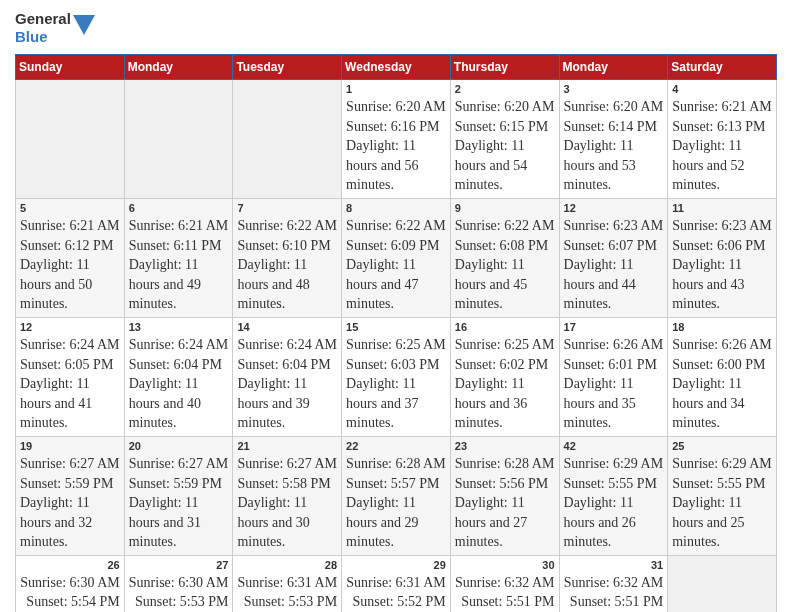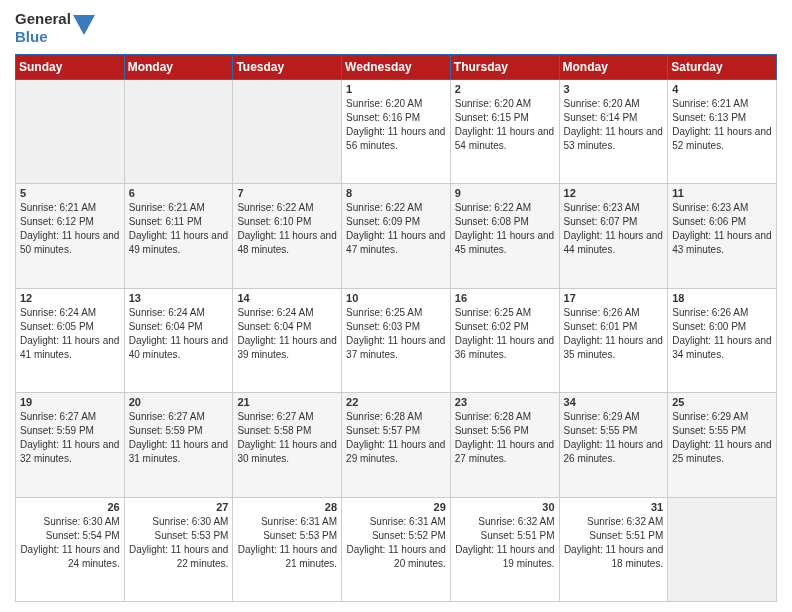--- a/index.html
+++ b/index.html
@@ -75,23 +75,24 @@
     .calendar thead tr td, .calendar thead tr th {
       background: #b91c1c;
     }
     .day-num {
       font-weight: bold;
       font-size: 11px;
       margin-bottom: 2px;
       display: block;
     }
     .day-info {
-      font-size: 10px;
+      font-size: 14px;
       line-height: 1.4;
       color: #333;
+      font-family: Liberation Serif, serif;
     }
     .empty-cell {
       background: #f0f0f0 !important;
     }
     
     .row-1 td { background: #fff; }
     .row-2 td { background: #f5f5f5; }
     .row-3 td { background: #fff; margin-top: 24px; }
     .row-4 td { background: #f5f5f5; }
     .row-5 td { background: #fff; text-align: right; }
@@ -191,21 +192,21 @@
           </td>
           <td>
             <span class="day-num">13</span>
             <div class="day-info">Sunrise: 6:24 AM<br>Sunset: 6:04 PM<br>Daylight: 11 hours and 40 minutes.</div>
           </td>
           <td>
             <span class="day-num">14</span>
             <div class="day-info">Sunrise: 6:24 AM<br>Sunset: 6:04 PM<br>Daylight: 11 hours and 39 minutes.</div>
           </td>
           <td>
-            <span class="day-num">10</span>
+            <span class="day-num">15</span>
             <div class="day-info">Sunrise: 6:25 AM<br>Sunset: 6:03 PM<br>Daylight: 11 hours and 37 minutes.</div>
           </td>
           <td>
             <span class="day-num">16</span>
             <div class="day-info">Sunrise: 6:25 AM<br>Sunset: 6:02 PM<br>Daylight: 11 hours and 36 minutes.</div>
           </td>
           <td>
             <span class="day-num">17</span>
             <div class="day-info">Sunrise: 6:26 AM<br>Sunset: 6:01 PM<br>Daylight: 11 hours and 35 minutes.</div>
           </td>
@@ -229,21 +230,21 @@
           </td>
           <td>
             <span class="day-num">22</span>
             <div class="day-info">Sunrise: 6:28 AM<br>Sunset: 5:57 PM<br>Daylight: 11 hours and 29 minutes.</div>
           </td>
           <td>
             <span class="day-num">23</span>
             <div class="day-info">Sunrise: 6:28 AM<br>Sunset: 5:56 PM<br>Daylight: 11 hours and 27 minutes.</div>
           </td>
           <td>
-            <span class="day-num">34</span>
+            <span class="day-num">42</span>
             <div class="day-info">Sunrise: 6:29 AM<br>Sunset: 5:55 PM<br>Daylight: 11 hours and 26 minutes.</div>
           </td>
           <td>
             <span class="day-num">25</span>
             <div class="day-info">Sunrise: 6:29 AM<br>Sunset: 5:55 PM<br>Daylight: 11 hours and 25 minutes.</div>
           </td>
         </tr>
         <tr class="row-5">
           <td>
             <span class="day-num">26</span>

